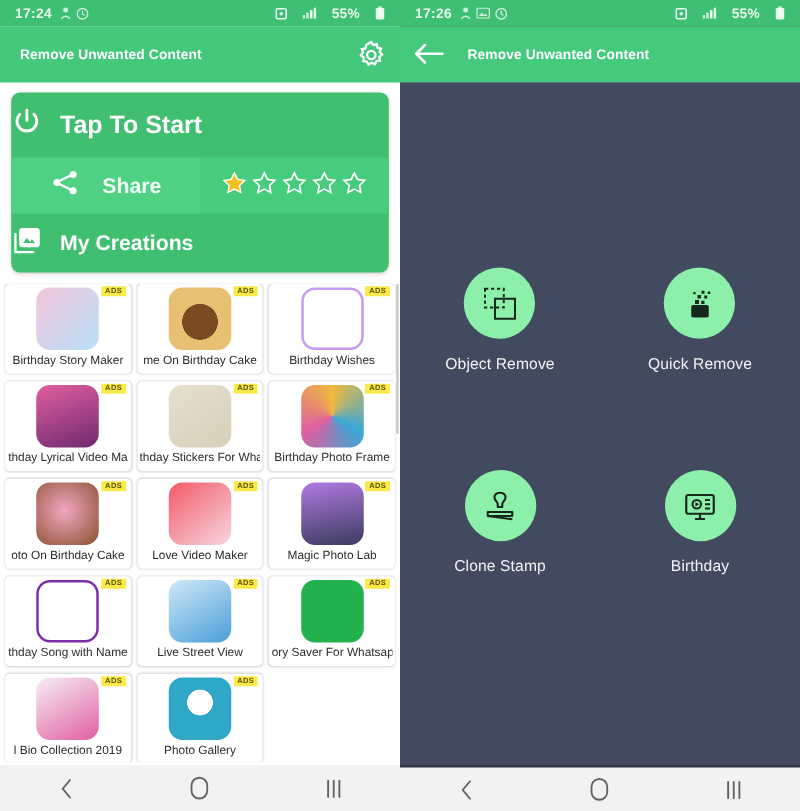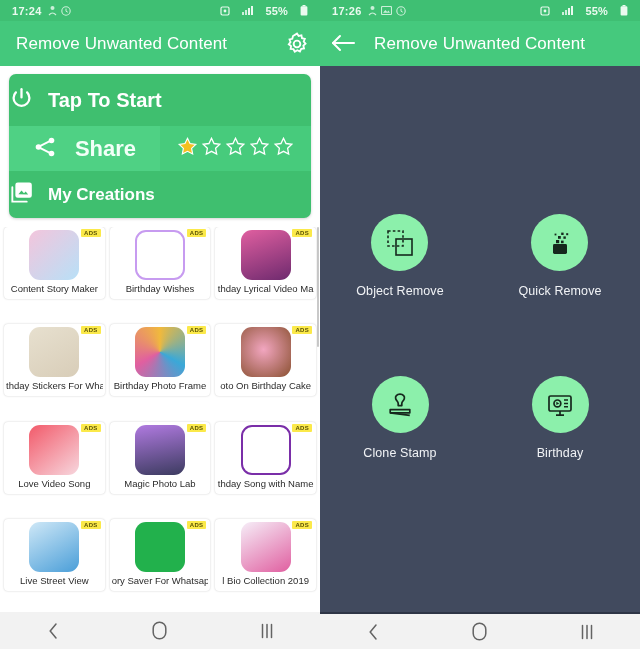--- a/index.html
+++ b/index.html
@@ -28,21 +28,21 @@
   .mini { display: block; }
 
   
   .appbar {
     height: 45px; background: #45c97d;
     display: flex; align-items: center; padding: 0 10px;
     position: relative;
   }
   .appbar.left-bar { background: #44c87c; }
   .appbar .title {
-    color: #ffffff; font-size: 17px; font-weight: normal;
+    color: #ffffff; font-size: 11px; font-weight: bold;
     letter-spacing: .1px; white-space: nowrap;
   }
   .appbar.left-bar .title { margin-left: 6px; }
   .appbar .gear { margin-left: auto; width: 26px; height: 26px; }
   .backarrow { width: 26px; height: 22px; margin-right: 10px; }
   .appbar.right-bar .title { margin-left: 8px; }
 
   
   .hero-wrap { padding: 8px 9px 0 9px; background:#fff; }
   .hero {
@@ -52,21 +52,21 @@
   .hero-row-start {
     height: 52px; display: flex; align-items: center; 
     gap: 14px;
   }
   .hero-row-start .lbl { color:#fff; font-size: 20px; font-weight: bold; }
   .hero-mid { display: flex; height: 45px; }
   .hero-share {
     flex: 0 0 50%; background: #4fd184;
     display: flex; align-items: center; justify-content: center; gap: 18px;
   }
-  .hero-share .lbl { color:#f2fff7; font-size: 22px; font-weight: bold; }
+  .hero-share .lbl { color:#f2fff7; font-size: 17px; font-weight: bold; }
   .hero-rating {
     flex: 0 0 50%; background: #47cb7c;
     display: flex; align-items: center; justify-content: center; gap: 3px;
   }
   .hero-row-creations {
     height: 47px; display: flex; align-items: center; gap: 14px;
   }
   .hero-row-creations .lbl { color:#fff; font-size: 17px; font-weight: bold; }
 
   
@@ -257,23 +257,28 @@
 
       </div>
     </div>
 
     <div class="adgrid">
       <div class="scrollbar"></div>
 
       <div class="adcell">
         <div class="adthumb" style="background:linear-gradient(135deg,#f3c5dc,#b8e0f7)"></div>
         <div class="adbadge">ADS</div>
-        <div class="adlabel">Content Story Maker</div>
-      </div>
-
+        <div class="adlabel">Birthday Story Maker</div>
+      </div>
+
+      <div class="adcell">
+        <div class="adthumb" style="background:radial-gradient(circle at 50% 55%,#7a4a22 38%,#e8c074 39%)"></div>
+        <div class="adbadge">ADS</div>
+        <div class="adlabel">me On Birthday Cake</div>
+      </div>
 
       <div class="adcell">
         <div class="adthumb" style="background:#ffffff;border:2px solid #c79bf0"></div>
         <div class="adbadge">ADS</div>
         <div class="adlabel">Birthday Wishes</div>
       </div>
 
       <div class="adcell">
         <div class="adthumb" style="background:linear-gradient(160deg,#e05fa0,#6e2a6e)"></div>
         <div class="adbadge">ADS</div>
@@ -294,21 +299,21 @@
 
       <div class="adcell">
         <div class="adthumb" style="background:radial-gradient(circle at 45% 45%,#f2a6c0,#8a5030)"></div>
         <div class="adbadge">ADS</div>
         <div class="adlabel">oto On Birthday Cake</div>
       </div>
 
       <div class="adcell">
         <div class="adthumb" style="background:linear-gradient(140deg,#f25a6a,#f7d7de)"></div>
         <div class="adbadge">ADS</div>
-        <div class="adlabel">Love Video Song</div>
+        <div class="adlabel">Love Video Maker</div>
       </div>
 
       <div class="adcell">
         <div class="adthumb" style="background:linear-gradient(170deg,#b07ae0,#3c3b60)"></div>
         <div class="adbadge">ADS</div>
         <div class="adlabel">Magic Photo Lab</div>
       </div>
 
       <div class="adcell">
         <div class="adthumb" style="background:#ffffff;border:2px solid #7a2ea8"></div>
@@ -328,20 +333,25 @@
         <div class="adlabel">ory Saver For Whatsapp</div>
       </div>
 
       <div class="adcell">
         <div class="adthumb" style="background:linear-gradient(150deg,#f6eef8,#e05fa0)"></div>
         <div class="adbadge">ADS</div>
         <div class="adlabel">l Bio Collection 2019</div>
       </div>
 
 
+      <div class="adcell">
+        <div class="adthumb" style="background:radial-gradient(circle at 50% 40%,#ffffff 26%,#2fa8c8 27%)"></div>
+        <div class="adbadge">ADS</div>
+        <div class="adlabel">Photo Gallery</div>
+      </div>
     </div>
 
     <div class="navbar">
       <span class="nb">
         <svg width="12" height="18" viewBox="0 0 12 18" fill="none" stroke="#636363" stroke-width="1.5" stroke-linecap="round">
             <path d="M9 2 L3.2 9 L9 16"></path>
           </svg>
       </span>
       <span class="nb">
         <svg width="15" height="19" viewBox="0 0 15 19" fill="none" stroke="#636363" stroke-width="1.5">

